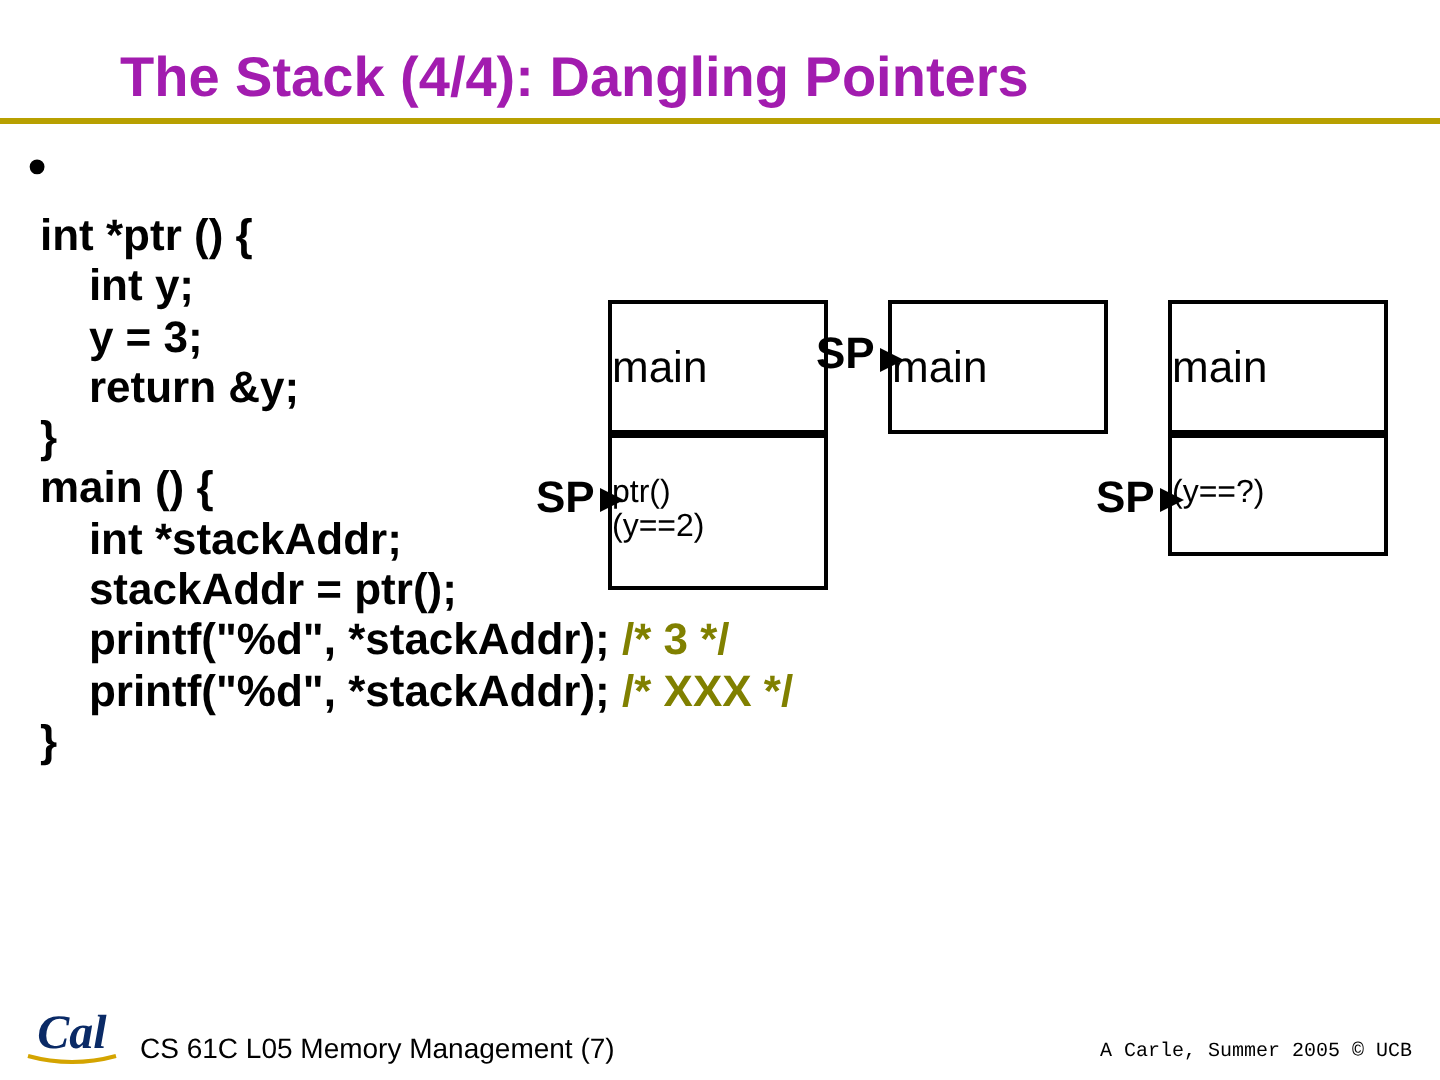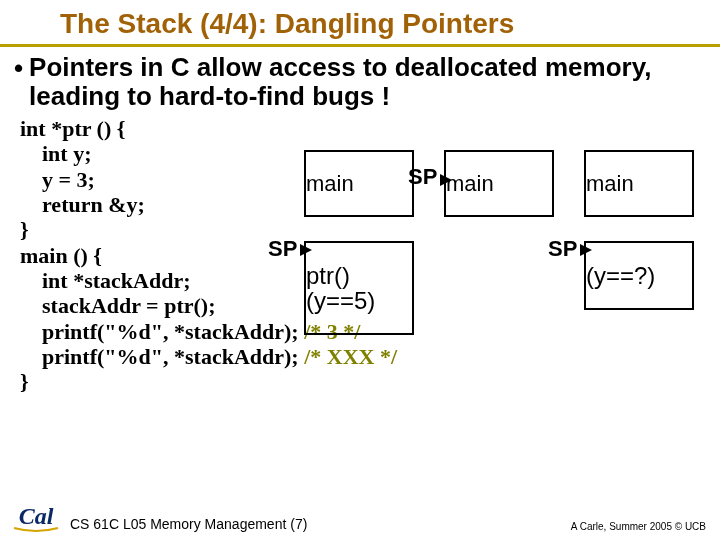--- a/index.html
+++ b/index.html
@@ -5,39 +5,39 @@
   * { margin: 0; padding: 0; box-sizing: border-box; }
   body {
     width: 720px;
     height: 540px;
     background: #fff;
     font-family: Arial, Helvetica, sans-serif;
     position: relative;
     overflow: hidden;
   }
   .title {
-    color: #a16207;
+    color: #a21caf;
     font-size: 28px;
     font-weight: bold;
-    padding: 8px 0 4px 60px;
+    padding: 23px 0 4px 60px;
     border-bottom: 3px solid #b8a000;
   }
   .bullet-row {
     display: flex;
     align-items: flex-start;
     padding: 6px 14px 2px 14px;
     font-size: 26px;
     font-weight: bold;
     font-family: Arial, Helvetica, sans-serif;
   }
   .bullet-dot { margin-right: 6px; }
   .bullet-text { line-height: 1.1; }
   .code-area {
     position: relative;
-    font-family: Liberation Serif, serif;
+    font-family: Liberation Sans, sans-serif;
     font-weight: bold;
     font-size: 22px;
     line-height: 1.15;
     padding: 4px 20px 0 20px;
     white-space: pre;
   }
   .comment { color: #808000; }
   .stacks {
     position: absolute;
     top: 150px;
@@ -53,22 +53,21 @@
   }
   .frame {
     border: 2px solid #000;
     text-align: left;
     font-size: 22px;
     line-height: 1.05;
     font-family: Liberation Sans, sans-serif;
     padding: 20px 0;
   }
   .frame-lower {
-    font-size: 24px;
-    margin-top: 24px;
+    font-size: 16px;
   }
   .sp-label {
     position: absolute;
     font-family: Arial, sans-serif;
     font-size: 22px;
     font-weight: bold;
   }
   .sp-arrow {
     position: absolute;
     width: 0; height: 0;
@@ -81,59 +80,58 @@
     bottom: 8px;
     left: 70px;
     font-size: 14px;
     font-family: Arial, sans-serif;
   }
   .footer-right {
     position: absolute;
     bottom: 8px;
     right: 14px;
     font-size: 10px;
-    font-family: Liberation Sans, sans-serif;
+    font-family: Liberation Mono, monospace;
   }
   .logo {
     position: absolute;
     bottom: 6px;
     left: 10px;
     width: 52px;
     height: 40px;
   }
 </style>
 </head>
 <body>
 
 <div class="title">The Stack (4/4): Dangling Pointers</div>
 
 <div class="bullet-row">
   <span class="bullet-dot">•</span>
-  <span class="bullet-text">Pointers in C allow access to deallocated memory, leading to hard-to-find bugs !</span>
 </div>
 
 <div class="code-area"><span>int *ptr () {</span>
 <span>    int y;</span>
 <span>    y = 3;</span>
 <span>    return &amp;y;</span>
 <span>}</span>
 <span>main () {</span>
 <span>    int *stackAddr;</span>
 <span>    stackAddr = ptr();</span>
 <span>    printf("%d", *stackAddr); </span><span class="comment">/* 3 */</span>
 <span>    printf("%d", *stackAddr); </span><span class="comment">/* XXX */</span>
 <span>}</span></div>
 
 <div class="stacks">
 
   <div class="stack-col" style="left:14px;">
     <div class="frame">main</div>
     <div class="frame frame-lower">
       <div>ptr()</div>
-      <div>(y==5)</div>
+      <div>(y==2)</div>
     </div>
   </div>
   <div class="sp-label" style="left:-22px; top:86px;">SP</div>
   <div class="sp-arrow" style="left:10px; top:94px;"></div>
 
   <div class="stack-col" style="left:154px;">
     <div class="frame">main</div>
   </div>
   <div class="sp-label" style="left:118px; top:14px;">SP</div>
   <div class="sp-arrow" style="left:150px; top:24px;"></div>

